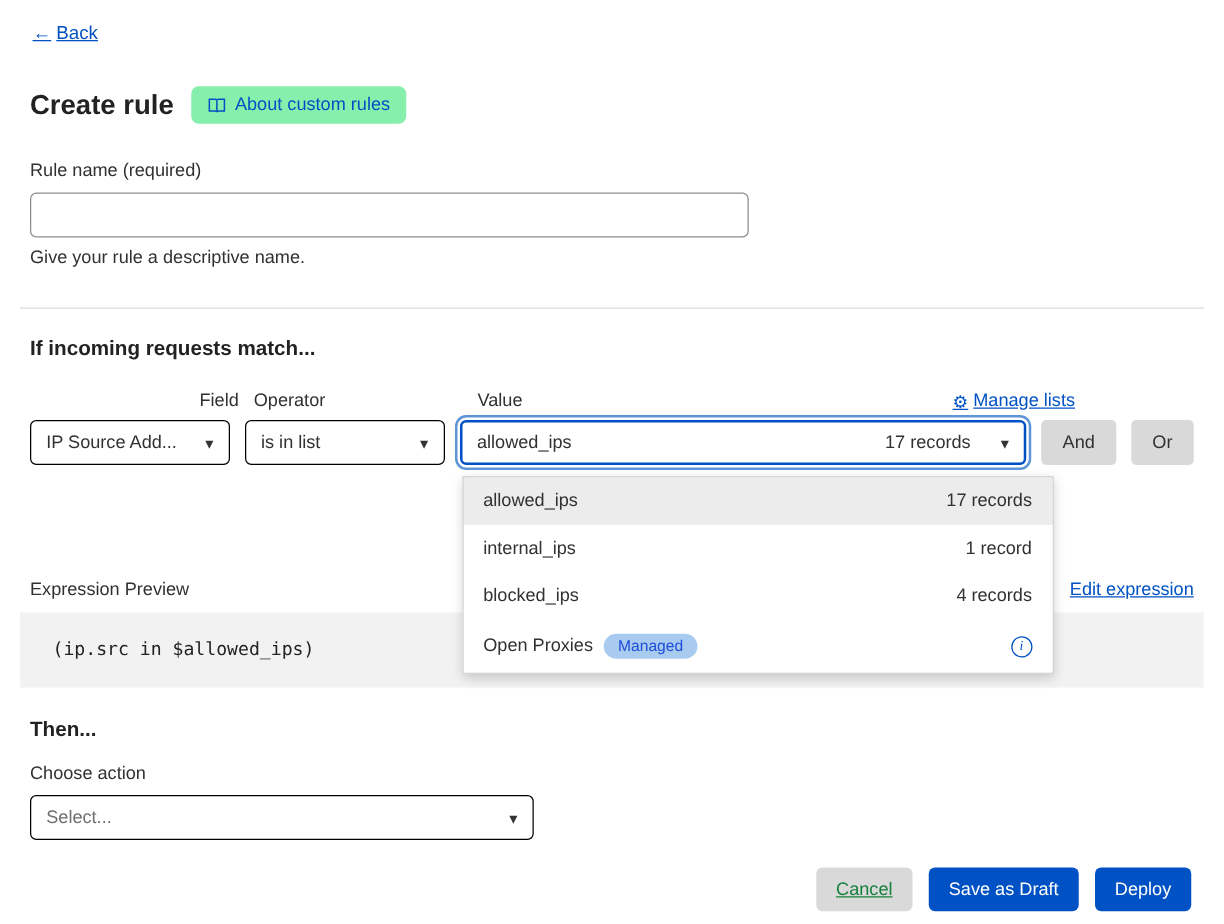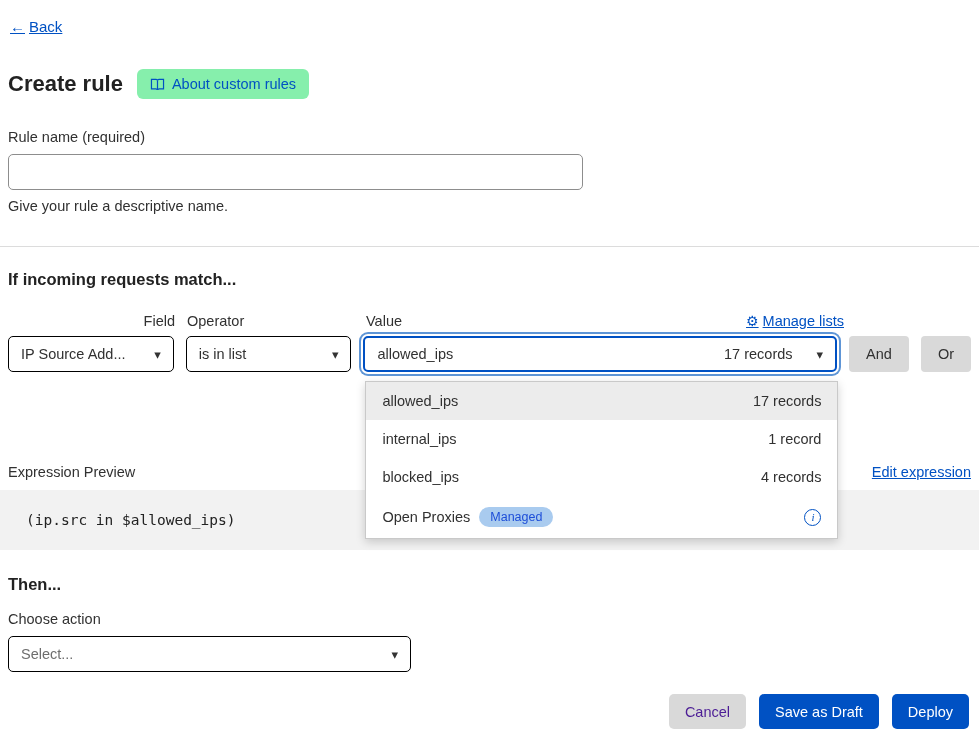--- a/index.html
+++ b/index.html
@@ -3,21 +3,21 @@
 <meta charset="utf-8">
 <style>
   * { box-sizing: border-box; }
   html,body { margin:0; padding:0; }
   body {
     width: 979px; height: 739px; overflow: hidden;
     background: #ffffff; color: #313131;
     font-family: "Liberation Sans", sans-serif;
     font-size: 14.5px; position: relative;
   }
-  .content { padding: 0 8px; }
+  .content { padding: 0 24px; }
 
   a.link { color:#0051c3; text-decoration: underline; cursor:pointer; }
 
   .back-row { margin: 18px 0 0 2px; font-size:15px; }
   .back-row .arrow { text-decoration:none; margin-right:4px; }
 
   .title-row { display:flex; align-items:center; gap:14px; margin-top:34px; }
   .page-title { font-size:22px; font-weight:700; color:#222; }
   .about-badge {
     display:inline-flex; align-items:center; gap:7px;
@@ -108,21 +108,21 @@
 
   .then-title { margin-top:25px; font-size:16.5px; font-weight:700; color:#222; }
   .action-label { margin-top:17px; font-size:14.5px; }
   .sel-action { width:403px; margin-top:9px; color:#6e6e6e; }
 
   .footer {
     display:flex; justify-content:flex-end; gap:13px; margin-top:22px; padding-right:2px;
   }
   .btn { height:35px; padding:0 16px; border:none; border-radius:5px;
     font-size:14.5px; cursor:pointer; font-family:"Liberation Sans",sans-serif; }
-  .btn-secondary { background:#d9d9d9; color:#4c1d95; }
+  .btn-secondary { background:#d9d9d9; color:#15803d;text-decoration:underline; }
   .btn-primary { background:#0051c3; color:#ffffff; }
 </style>
 </head>
 <body>
 
 <div class="content">
 
   <div class="back-row">
     <a class="link"><span class="arrow">←</span><span>Back</span></a>
   </div>

